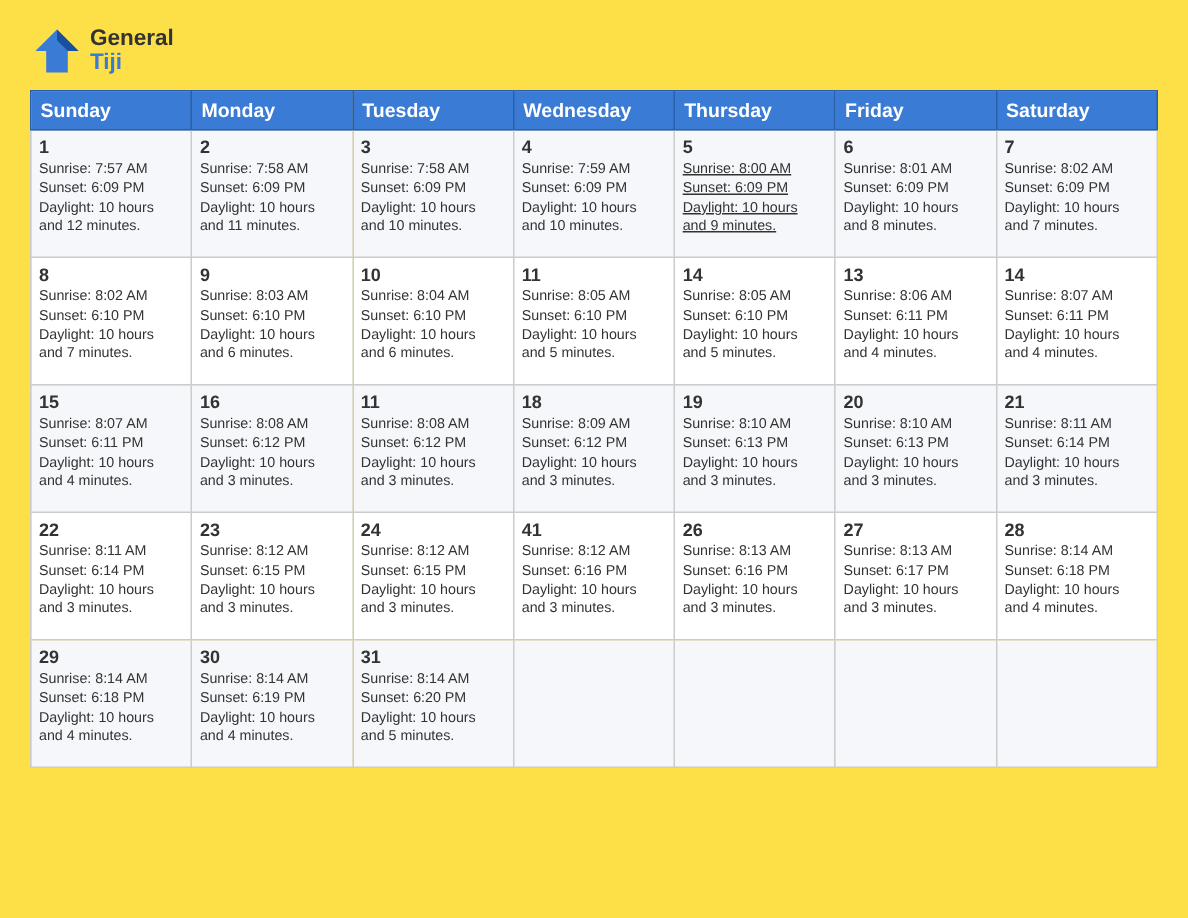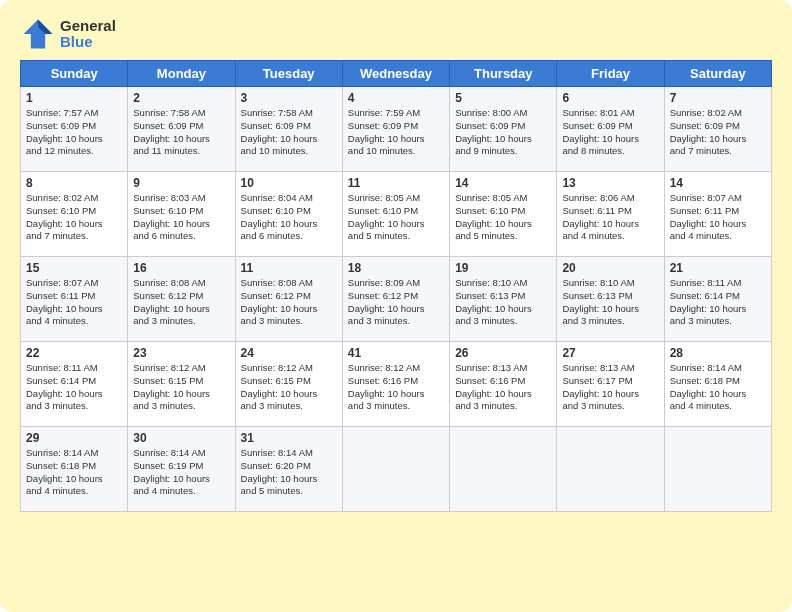--- a/index.html
+++ b/index.html
@@ -7,22 +7,21 @@
       font-family: Arial, sans-serif;
       background: #fff;
       width: 792px;
       height: 612px;
       overflow: hidden;
     }
     .page {
       width: 792px;
       height: 612px;
       padding: 16px 20px 10px 20px;
-      background: #fef9c3;
-      border-radius: 12px;
+      background: #fde047;
     }
     .header {
       display: flex;
       justify-content: space-between;
       align-items: flex-start;
       margin-bottom: 8px;
     }
     .logo {
       display: flex;
       align-items: center;
@@ -64,21 +63,21 @@
     .calendar {
       width: 100%;
       border-collapse: collapse;
     }
     .calendar thead tr th {
       background: #3a7bd5;
       color: #fff;
       font-size: 13px;
       font-weight: bold;
       padding: 5px 6px;
-      text-align: center;
+      text-align: left;
       border: 1px solid #2a5faa;
     }
     .calendar tbody tr td {
       border: 1px solid #ccc;
       vertical-align: top;
       padding: 4px 5px;
       font-size: 9.8px;
       color: #333;
       width: calc(100%/7);
       background: #fff;
@@ -110,21 +109,21 @@
 
 <div class="page">
   <div class="header">
     <div class="logo">
       <svg class="logo-icon" viewBox="0 0 40 40">
         <polygon points="20,4 36,20 28,20 28,36 12,36 12,20 4,20" fill="#3a7bd5"></polygon>
         <polygon points="20,4 36,20 28,20 20,12" fill="#1a4fa0"></polygon>
       </svg>
       <div class="logo-text">
         <span class="logo-general">General</span>
-        <span class="logo-blue">Blue</span>
+        <span class="logo-blue">Tiji</span>
       </div>
     </div>
   </div>
 
   <table class="calendar">
     <thead>
       <tr>
         <th>Sunday</th>
         <th>Monday</th>
         <th>Tuesday</th>
@@ -159,21 +158,21 @@
           </td>
           <td>
             <span class="day-number">4</span>
             <div class="cell-content" style="white-space: pre-line;">Sunrise: 7:59 AM
 Sunset: 6:09 PM
 Daylight: 10 hours
 and 10 minutes.</div>
           </td>
           <td>
             <span class="day-number">5</span>
-            <div class="cell-content" style="white-space: pre-line;">Sunrise: 8:00 AM
+            <div class="cell-content" style="white-space: pre-line; text-decoration: underline;">Sunrise: 8:00 AM
 Sunset: 6:09 PM
 Daylight: 10 hours
 and 9 minutes.</div>
           </td>
           <td>
             <span class="day-number">6</span>
             <div class="cell-content" style="white-space: pre-line;">Sunrise: 8:01 AM
 Sunset: 6:09 PM
 Daylight: 10 hours
 and 8 minutes.</div>

